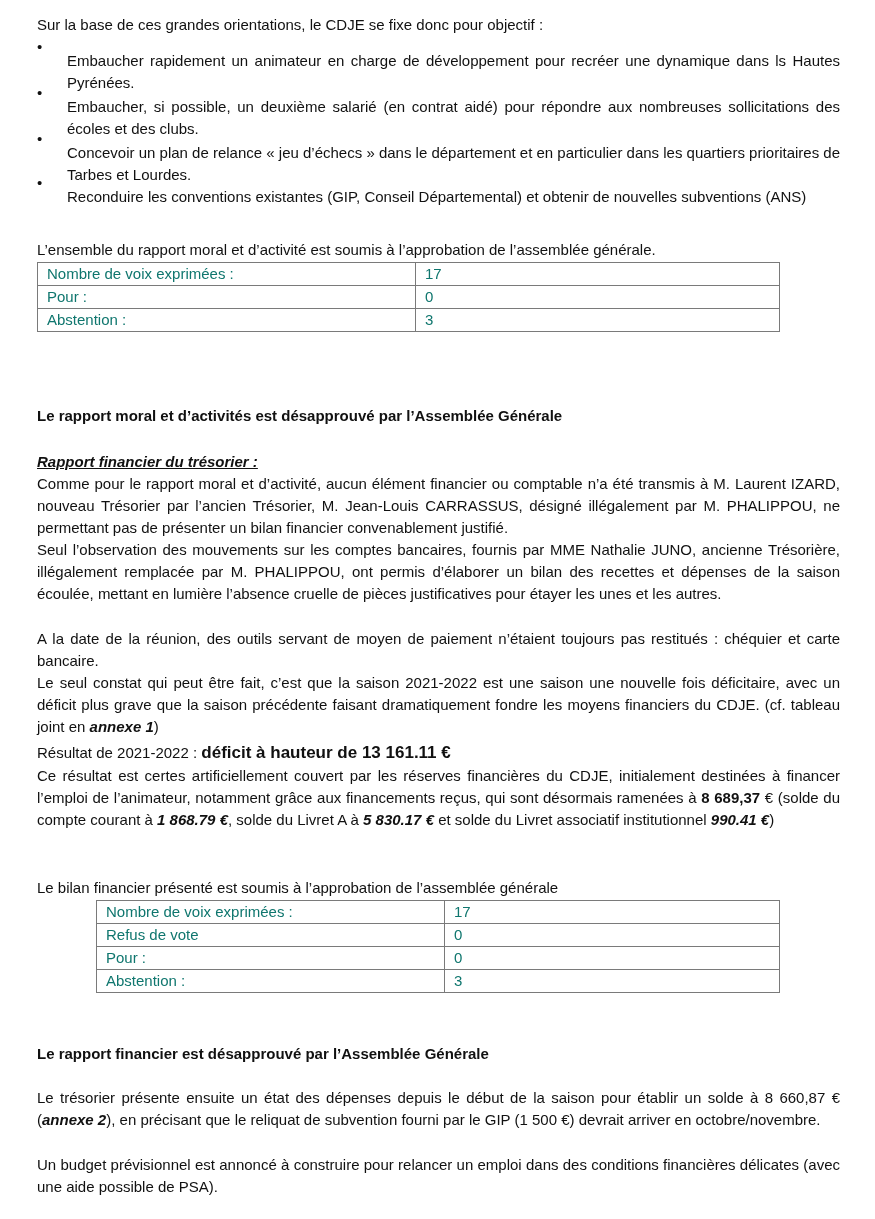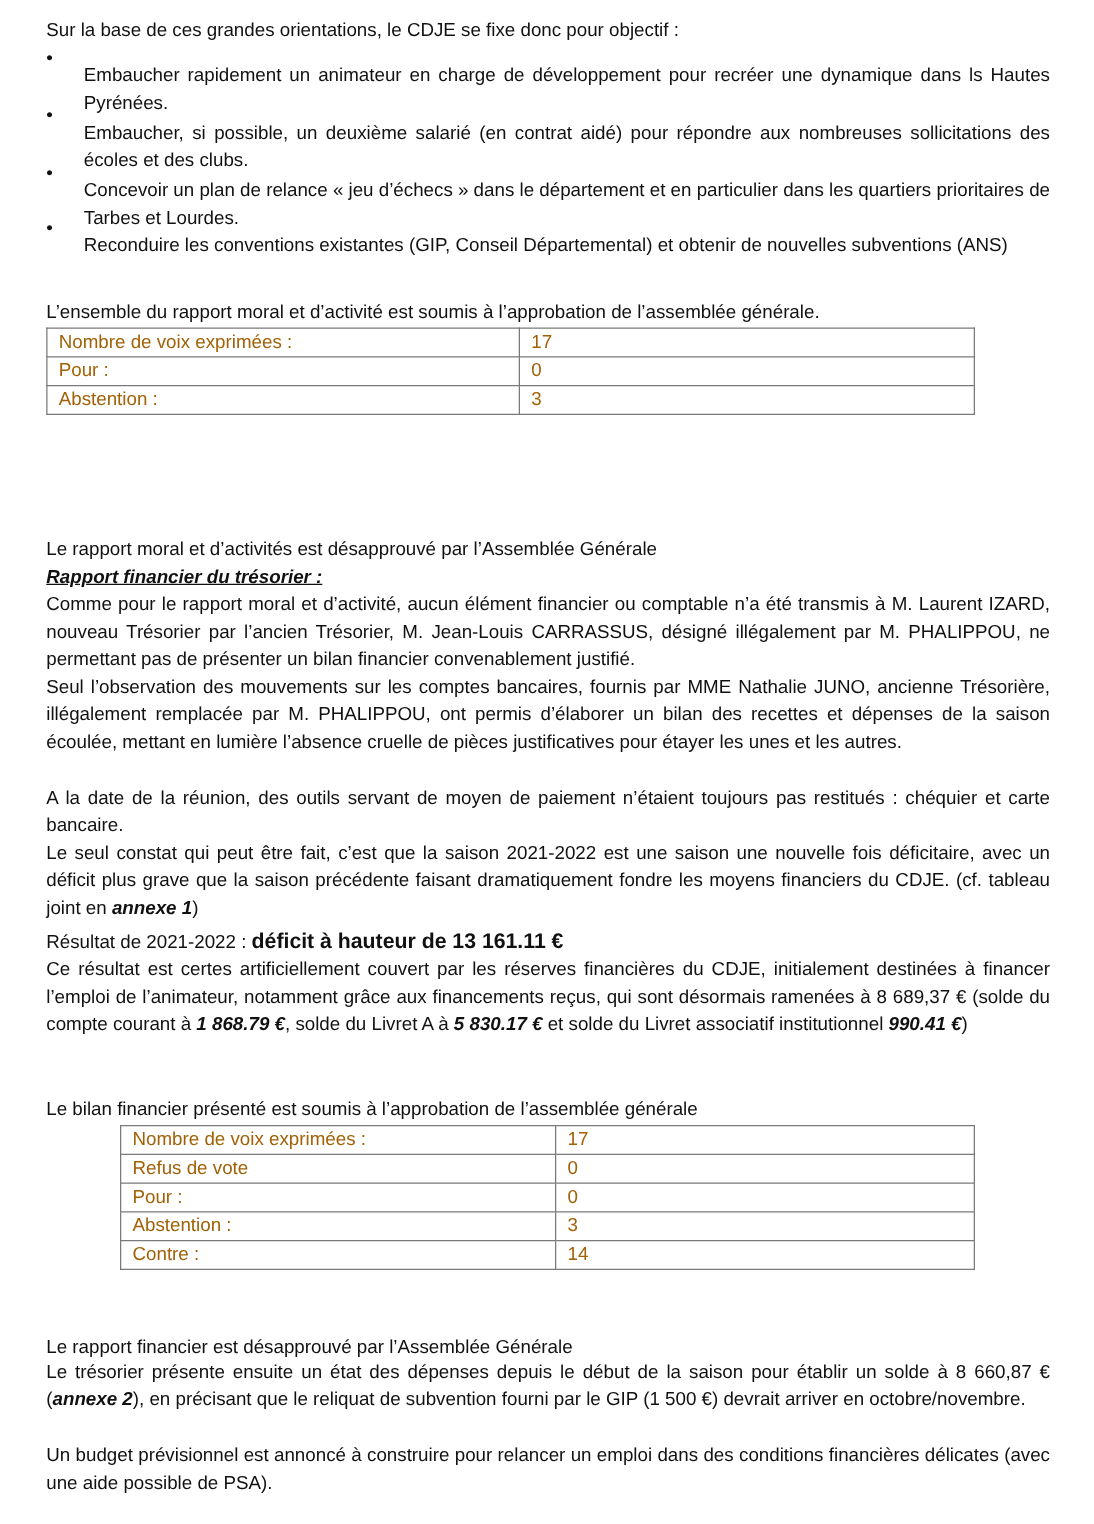--- a/index.html
+++ b/index.html
@@ -8,29 +8,29 @@
     font-family: "Liberation Sans", sans-serif;
     color: #111111;
     font-size: 15px;
   }
   .page { position: absolute; left: 37px; top: 0; width: 803px; }
   .line { position: absolute; left: 0; white-space: nowrap; line-height: 22px; }
   .para { position: absolute; left: 0; width: 803px; line-height: 22px; text-align: justify; }
   .bullet-item { position: absolute; left: 0; width: 803px; line-height: 22px; }
   .bullet-item .dot { position: absolute; left: 0; top: 0; width: 20px; }
   .bullet-item .txt { display: block; margin-left: 30px; text-align: justify; margin-top: 14px; }
-  .bold { font-weight: normal; margin-top: 24px; }
+  .bold { font-weight: bold; }
   .bi { font-weight: bold; font-style: italic; }
   .big { font-size: 17px; font-weight: bold; }
   .heading { font-weight: bold; font-style: italic; text-decoration: underline; }
 
   table.vote { position: absolute; border-collapse: collapse; font-size: 15px; }
   table.vote td {
     border: 1.5px solid #7a7a7a; height: 22px; padding: 0 0 0 9px;
-    line-height: 22px; vertical-align: middle; color: #a16207;
+    line-height: 22px; vertical-align: middle; color: #0f766e;
   }
   #t1 { left: 0px; top: 262px; width: 743px; }
   #t1 td.lab { width: 368px; }
   #t2 { left: 59px; top: 900px; width: 684px; }
   #t2 td.lab { width: 338px; }
 </style>
 </head>
 <body>
 
 <div class="page">
@@ -99,24 +99,20 @@
         <td>0</td>
       </tr>
       <tr>
         <td class="lab">Pour :</td>
         <td>0</td>
       </tr>
       <tr>
         <td class="lab">Abstention :</td>
         <td>3</td>
       </tr>
-      <tr>
-        <td class="lab">Contre :</td>
-        <td>14</td>
-      </tr>
     </tbody>
   </table>
 
   <div class="line bold" style="top:1043px">Le rapport financier est désapprouvé par l’Assemblée Générale</div>
 
   <div class="para" style="top:1087px"><span>Le trésorier présente ensuite un état des dépenses depuis le début de la saison pour établir un solde à 8 660,87 € (</span><span class="bi">annexe 2</span><span>), en précisant que le reliquat de subvention fourni par le GIP (1 500 €) devrait arriver en octobre/novembre.</span></div>
   <div class="para" style="top:1154px">Un budget prévisionnel est annoncé à construire pour relancer un emploi dans des conditions financières délicates (avec une aide possible de PSA).</div>
 
 </div>
 

